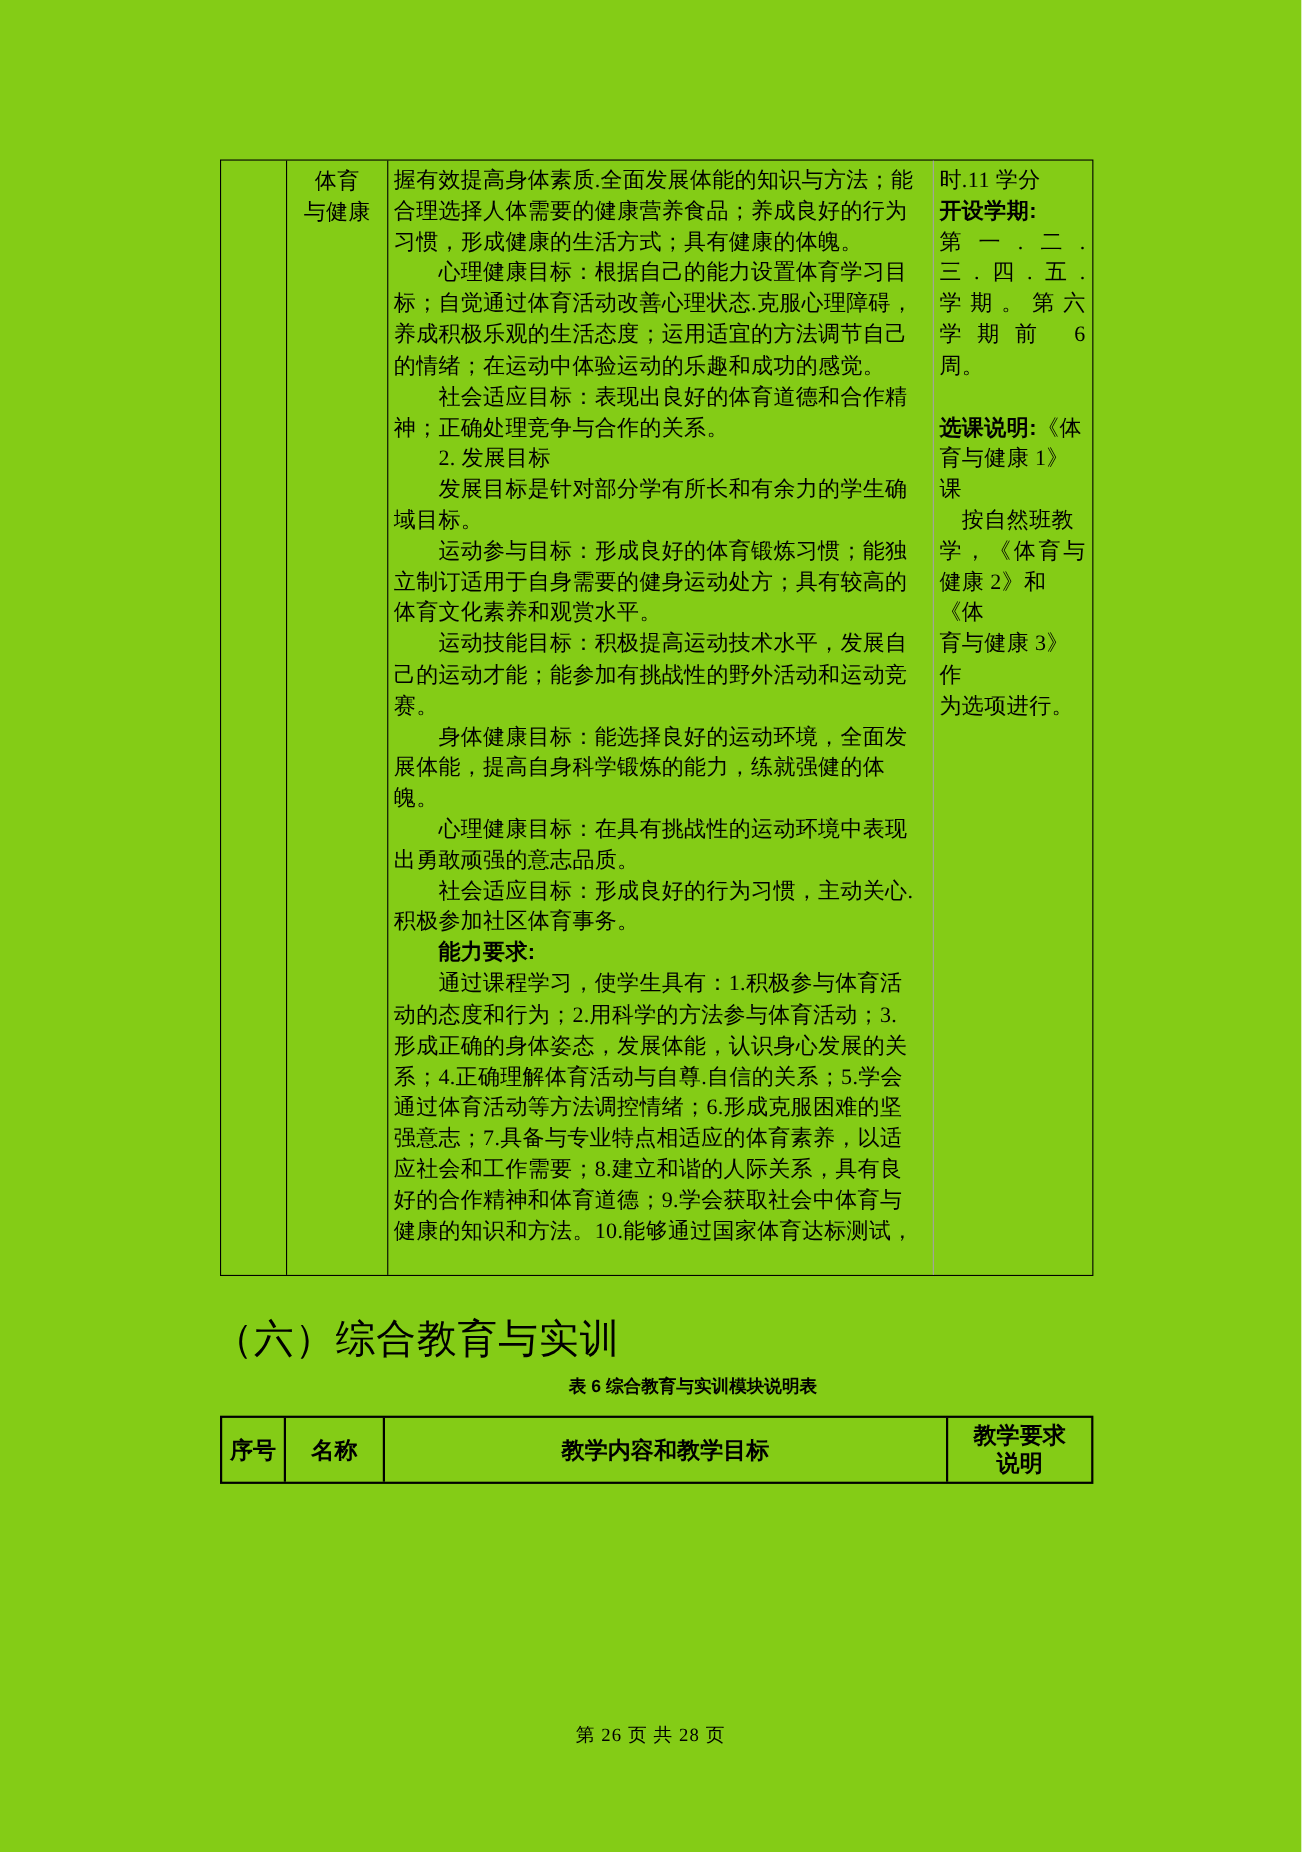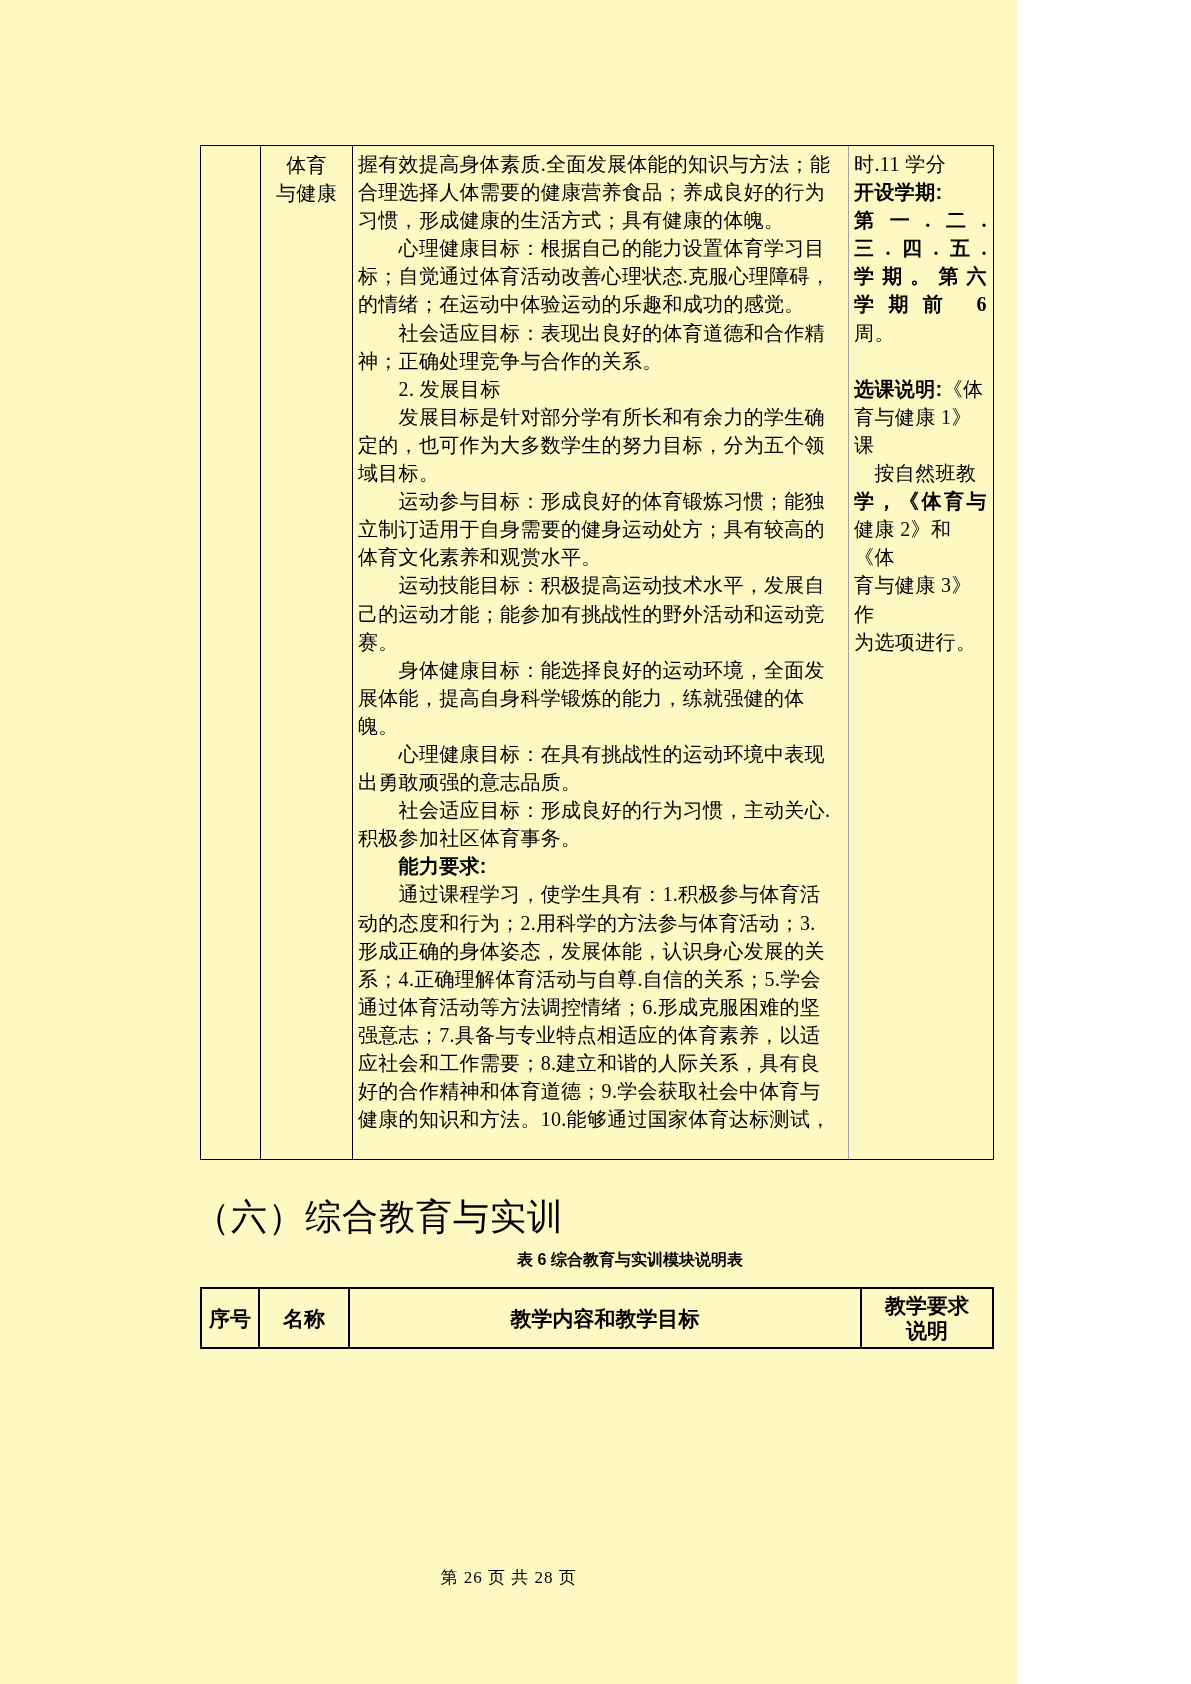--- a/index.html
+++ b/index.html
@@ -1,33 +1,33 @@
 <!DOCTYPE html>
 <html><head>
 <meta charset="utf-8">
 <style>
   html,body{margin:0;padding:0;background:#ffffff;}
   .page{
-    position:relative;width:1017px;height:1684px;background:#fef9c3;color:#000;
+    position:relative;width:1183px;height:1684px;background:#84cc16;color:#000;
     font-family:"Liberation Serif","DejaVu Serif",serif;overflow:hidden;
   }
   
   .utable{
     position:absolute;left:200px;top:145px;width:794px;height:1015px;
     display:flex;border:1px solid #000;box-sizing:border-box;
   }
   .ucol{box-sizing:border-box;overflow:hidden;}
   .ucol-a{width:60px;border-right:1px solid #000;}
   .ucol-b{width:92px;border-right:1px solid #000;text-align:center;padding-top:5px;}
   .ucol-c{width:496px;border-right:1px solid #a3a3a3;padding:4px 5px 0 5px;}
   .ucol-d{width:142px;padding:4px 4px 0 5px;}
   .tline{min-height:28.1px;line-height:28.1px;font-size:20px;letter-spacing:0.3px;white-space:pre-wrap;}
   .ucol-d .tline{letter-spacing:0.4px;}
   .b{font-weight:bold;font-family:"Liberation Sans","DejaVu Sans",sans-serif;}
-  .jst{text-align:justify;text-align-last:justify;font-weight:bold;}
+  .jst{text-align:justify;text-align-last:justify;}
   
   .heading{
     position:absolute;left:194px;top:1193px;font-size:36px;font-weight:normal;
     font-family:"Liberation Sans","DejaVu Sans",sans-serif;letter-spacing:1px;
   }
   .caption{
     position:absolute;left:200px;top:1250px;width:794px;text-align:center;text-indent:66px;
     font-size:16px;font-weight:bold;font-family:"Liberation Sans","DejaVu Sans",sans-serif;
   }
   
@@ -60,26 +60,26 @@
     <div class="ucol ucol-b">
         <div class="tline"><span>体育</span></div>
         <div class="tline"><span>与健康</span></div>
       </div>
     <div class="ucol ucol-c">
         <div class="tline"><span>握有效提高身体素质.全面发展体能的知识与方法；能</span></div>
         <div class="tline"><span>合理选择人体需要的健康营养食品；养成良好的行为</span></div>
         <div class="tline"><span>习惯，形成健康的生活方式；具有健康的体魄。</span></div>
         <div class="tline"><span>　　心理健康目标：根据自己的能力设置体育学习目</span></div>
         <div class="tline"><span>标；自觉通过体育活动改善心理状态.克服心理障碍，</span></div>
+        <div class="tline"><span>养成积极乐观的生活态度；运用适宜的方法调节自己</span></div>
         <div class="tline"><span>的情绪；在运动中体验运动的乐趣和成功的感觉。</span></div>
         <div class="tline"><span>　　社会适应目标：表现出良好的体育道德和合作精</span></div>
         <div class="tline"><span>神；正确处理竞争与合作的关系。</span></div>
         <div class="tline"><span>　　2. 发展目标</span></div>
         <div class="tline"><span>　　发展目标是针对部分学有所长和有余力的学生确</span></div>
-        <div class="tline"><span>定的，也可作为大多数学生的努力目标，分为五个领</span></div>
         <div class="tline"><span>域目标。</span></div>
         <div class="tline"><span>　　运动参与目标：形成良好的体育锻炼习惯；能独</span></div>
         <div class="tline"><span>立制订适用于自身需要的健身运动处方；具有较高的</span></div>
         <div class="tline"><span>体育文化素养和观赏水平。</span></div>
         <div class="tline"><span>　　运动技能目标：积极提高运动技术水平，发展自</span></div>
         <div class="tline"><span>己的运动才能；能参加有挑战性的野外活动和运动竞</span></div>
         <div class="tline"><span>赛。</span></div>
         <div class="tline"><span>　　身体健康目标：能选择良好的运动环境，全面发</span></div>
         <div class="tline"><span>展体能，提高自身科学锻炼的能力，练就强健的体魄。</span></div>
         <div class="tline"><span>　　心理健康目标：在具有挑战性的运动环境中表现</span></div>

